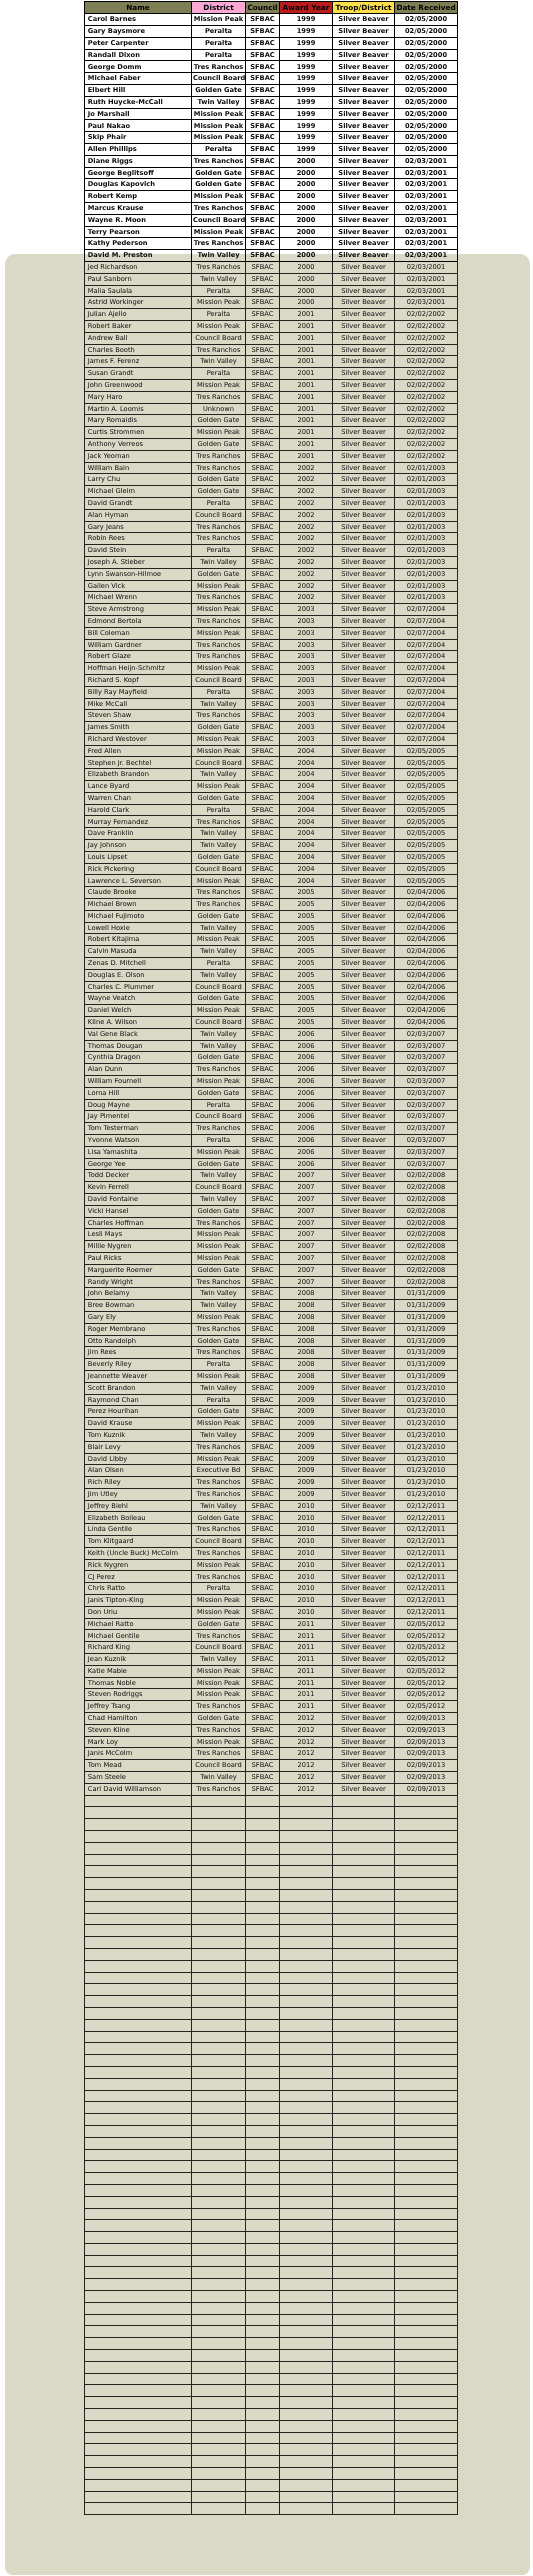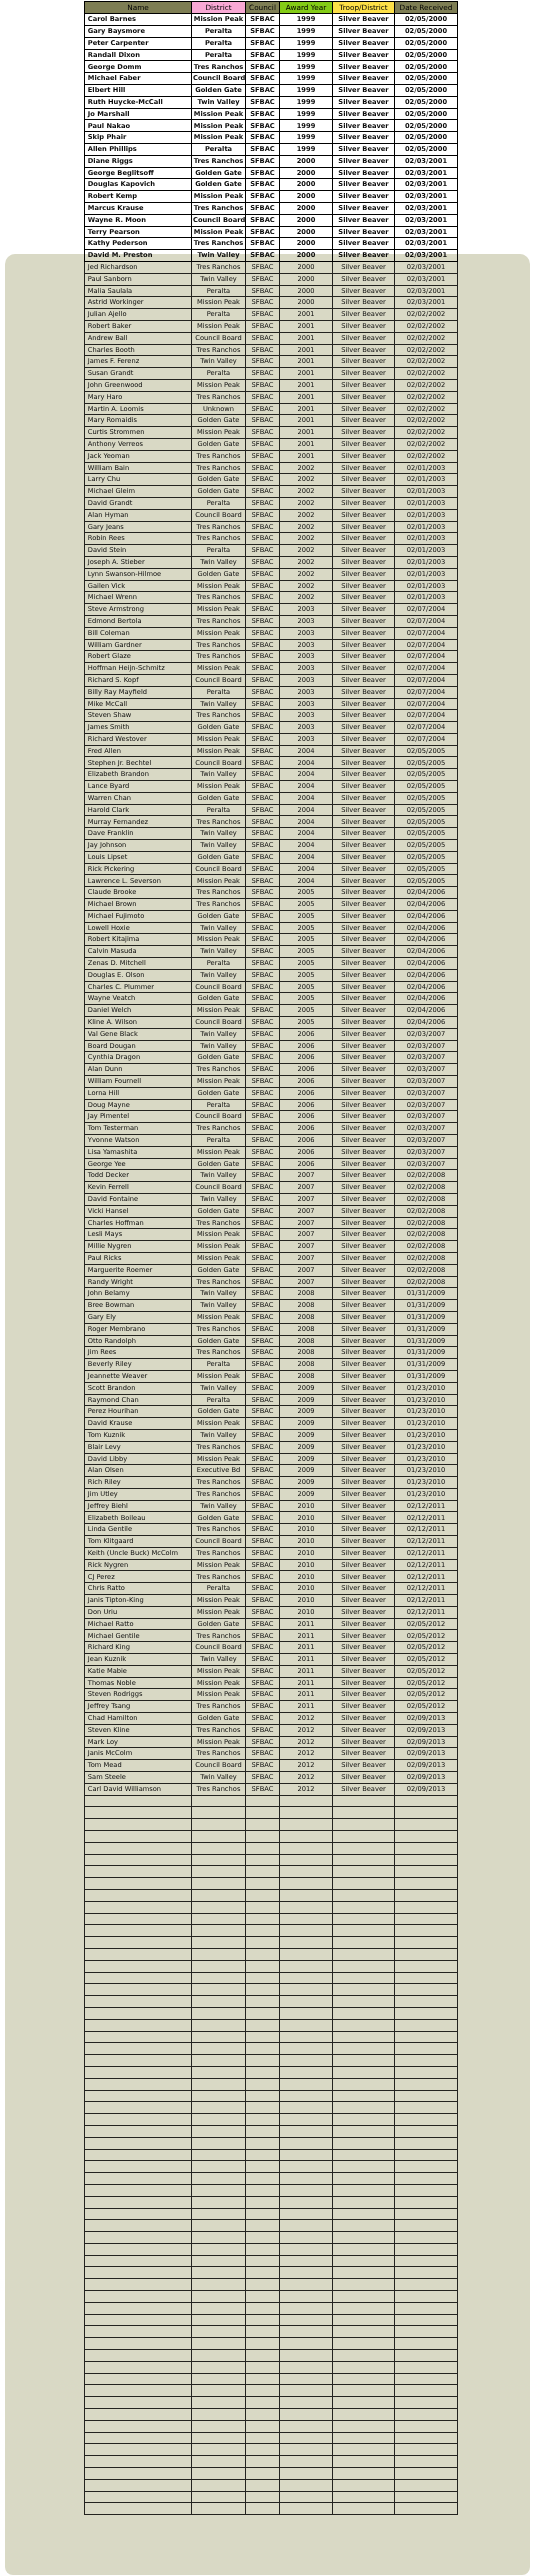--- a/index.html
+++ b/index.html
@@ -18,21 +18,21 @@
     border-collapse:collapse;table-layout:fixed;
   }
   col.c-name{width:107px;}
   col.c-district{width:54px;}
   col.c-council{width:34px;}
   col.c-year{width:53px;}
   col.c-troop{width:62px;}
   col.c-date{width:63px;}
   th{
     height:11.2px;background:#7e7e54;border:1.1px solid #000;
-    font-size:7.3px;font-weight:normal;color:#000;text-align:center;
+    font-size:7.3px;font-weight:bold;color:#000;text-align:center;
     padding:0 0.6px;white-space:nowrap;overflow:hidden;
   }
   td{
     height:10.7px;line-height:10.7px;font-size:6.7px;color:#0b0b0b;
     text-align:center;padding:0 1.1px;border:0.6px solid #23231f;
     white-space:nowrap;overflow:hidden;background:transparent;
   }
   td:first-child{text-align:left;padding-left:2.8px;}
   tr.bold td{font-weight:bold;border:1.1px solid #000;}
   tr{height:11.8px;}
@@ -49,21 +49,21 @@
       <col class="c-council">
     <col class="c-year">
       <col class="c-troop">
       <col class="c-date">
   </colgroup>
   <thead>
     <tr>
       <th style="background: rgb(126, 126, 84);">Name</th>
       <th style="background: #f9a8d4;">District</th>
       <th style="background: rgb(126, 126, 84);">Council</th>
-      <th style="background: #84cc16;">Award Year</th>
+      <th style="background: #b91c1c;">Award Year</th>
       <th style="background: #fde047;">Troop/District</th>
       <th style="background: rgb(126, 126, 84);">Date Received</th>
     </tr>
   </thead>
   <tbody>
       <tr class="bold">
         <td>Carol Barnes</td>
         <td>Mission Peak</td>
         <td>SFBAC</td>
         <td>1999</td>
@@ -752,21 +752,21 @@
       </tr>
       <tr>
         <td>Val Gene Black</td>
         <td>Twin Valley</td>
         <td>SFBAC</td>
         <td>2006</td>
         <td>Silver Beaver</td>
         <td>02/03/2007</td>
       </tr>
       <tr>
-        <td>Board Dougan</td>
+        <td>Thomas Dougan</td>
         <td>Twin Valley</td>
         <td>SFBAC</td>
         <td>2006</td>
         <td>Silver Beaver</td>
         <td>02/03/2007</td>
       </tr>
       <tr>
         <td>Cynthia Dragon</td>
         <td>Golden Gate</td>
         <td>SFBAC</td>

